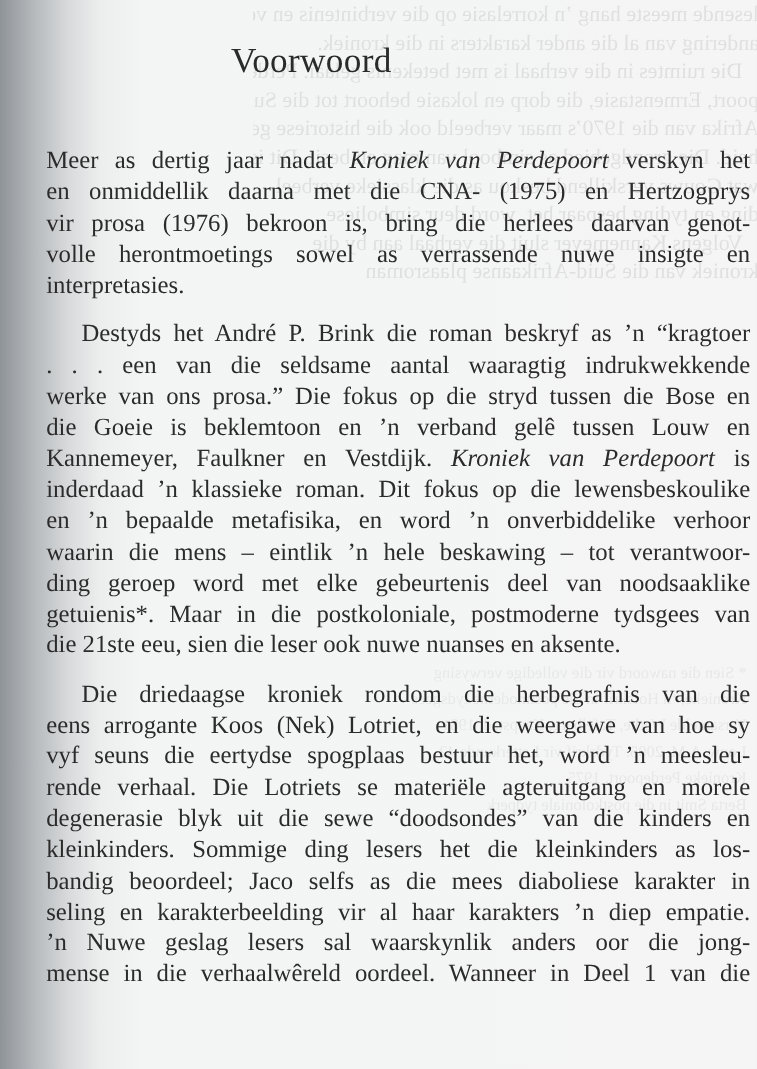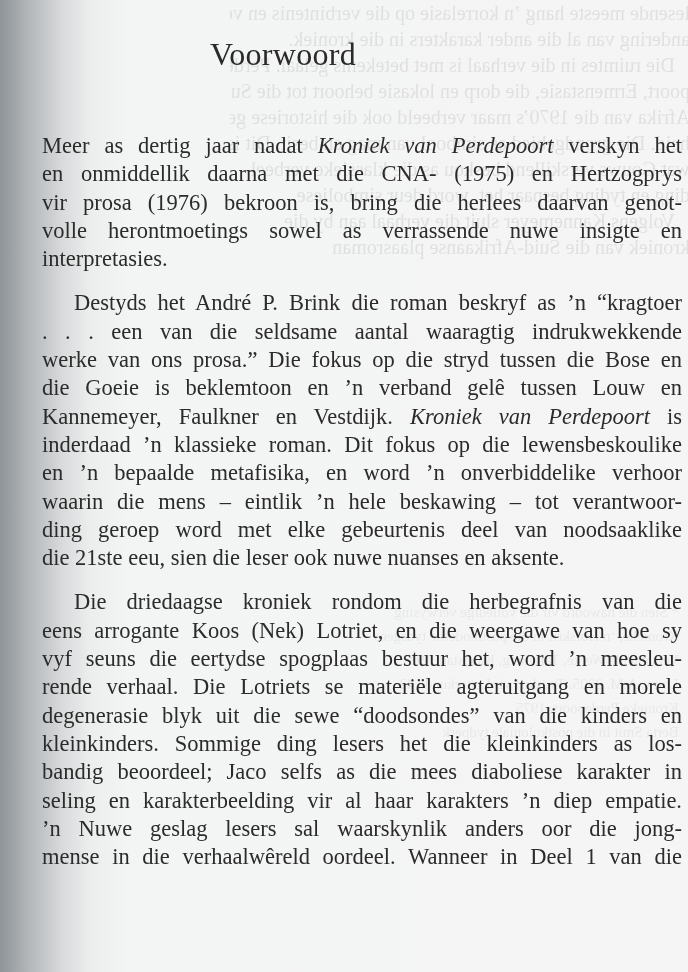--- a/index.html
+++ b/index.html
@@ -70,20 +70,21 @@
       <div>
         <span class="line indent"><span>Destyds het André P. Brink die roman beskryf as ’n “kragtoer</span></span>
         <span class="line"><span>. . . een van die seldsame aantal waaragtig indrukwekkende</span></span>
         <span class="line"><span>werke van ons prosa.” Die fokus op die stryd tussen die Bose en</span></span>
         <span class="line"><span>die Goeie is beklemtoon en ’n verband gelê tussen Louw en</span></span>
         <span class="line"><span>Kannemeyer, Faulkner en Vestdijk. </span><em>Kroniek van Perdepoort</em><span> is</span></span>
         <span class="line"><span>inderdaad ’n klassieke roman. Dit fokus op die lewensbeskoulike</span></span>
         <span class="line"><span>en ’n bepaalde metafisika, en word ’n onverbiddelike verhoor</span></span>
         <span class="line"><span>waarin die mens – eintlik ’n hele beskawing – tot verantwoor-</span></span>
         <span class="line"><span>ding geroep word met elke gebeurtenis deel van noodsaaklike</span></span>
+        <span class="line"><span>getuienis*. Maar in die postkoloniale, postmoderne tydsgees van</span></span>
         <span class="line last"><span>die 21ste eeu, sien die leser ook nuwe nuanses en aksente.</span></span>
       </div>
       <div>
         <span class="line indent"><span>Die driedaagse kroniek rondom die herbegrafnis van die</span></span>
         <span class="line"><span>eens arrogante Koos (Nek) Lotriet, en die weergawe van hoe sy</span></span>
         <span class="line"><span>vyf seuns die eertydse spogplaas bestuur het, word ’n meesleu-</span></span>
         <span class="line"><span>rende verhaal. Die Lotriets se materiële agteruitgang en morele</span></span>
         <span class="line"><span>degenerasie blyk uit die sewe “doodsondes” van die kinders en</span></span>
         <span class="line"><span>kleinkinders. Sommige ding lesers het die kleinkinders as los-</span></span>
         <span class="line"><span>bandig beoordeel; Jaco selfs as die mees diaboliese karakter in</span></span>

